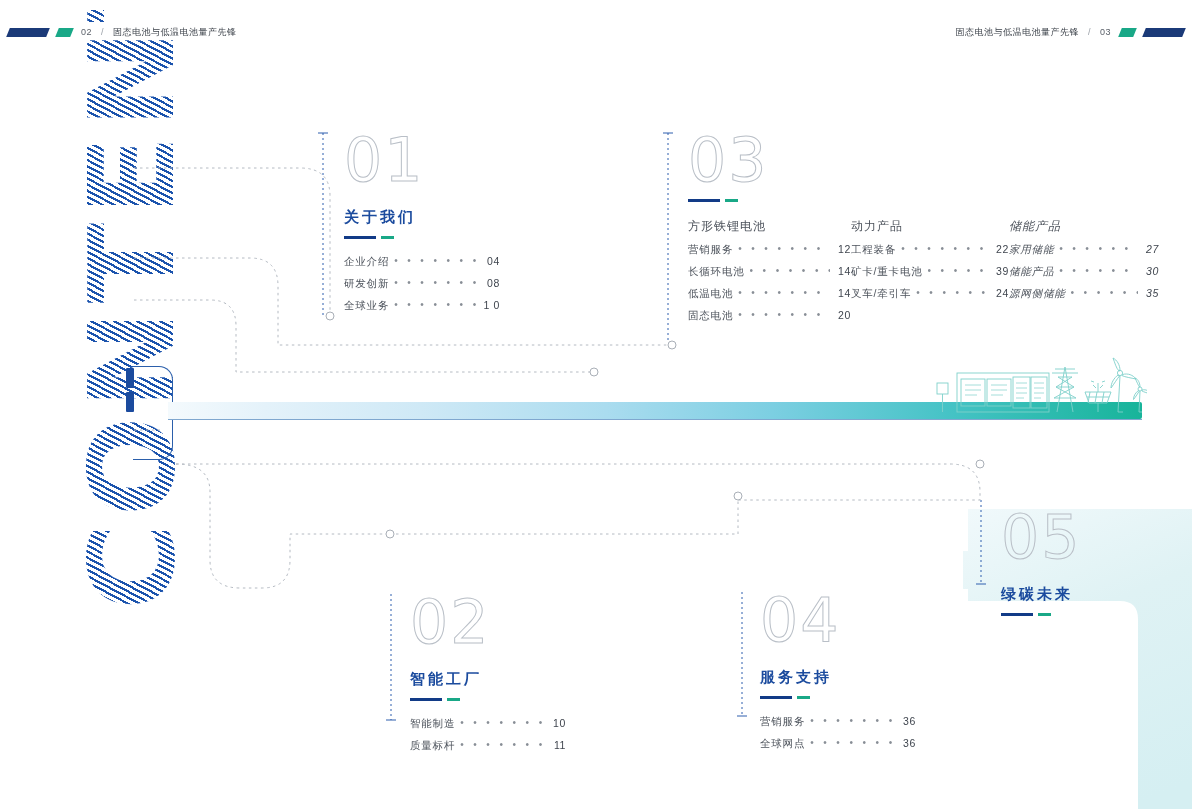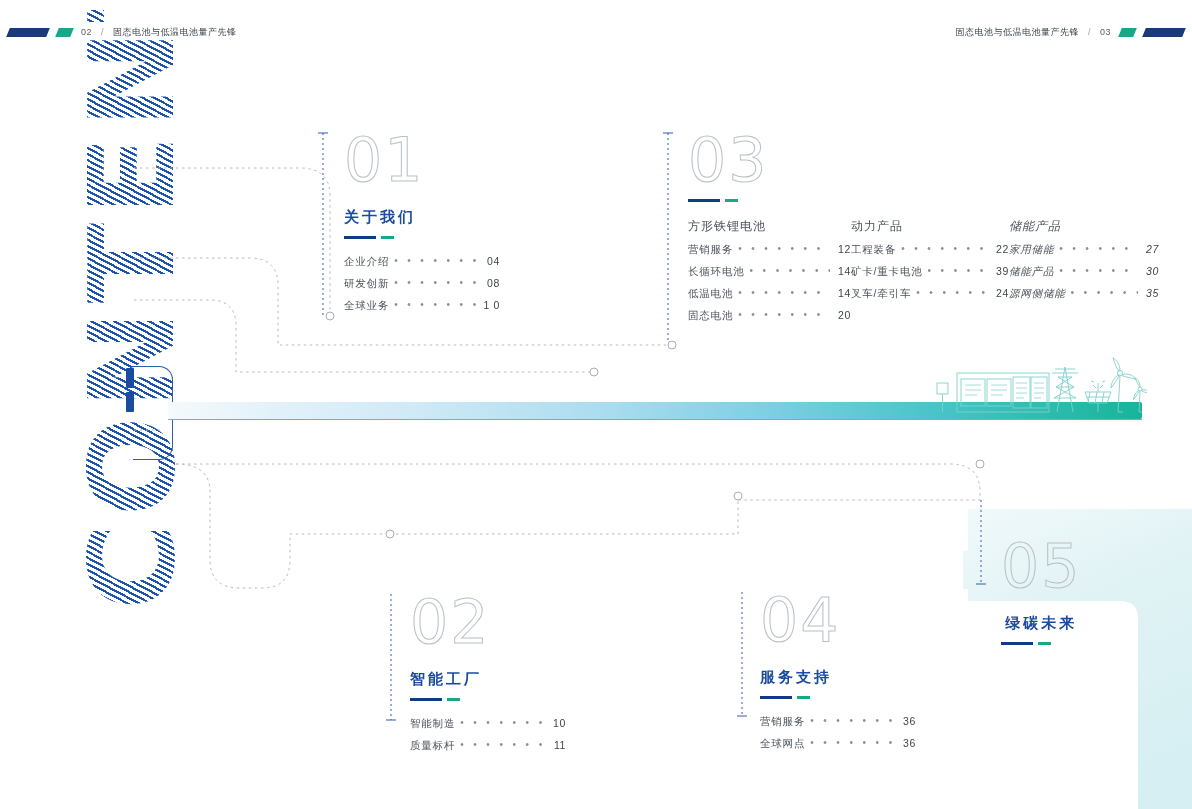--- a/index.html
+++ b/index.html
@@ -463,21 +463,21 @@
         </div>
         <div class="toc-row">
           <span class="lbl">全球网点</span>
           <span class="dots">• • • • • • • •</span>
           <span class="pg">36</span>
         </div>
       </div>
     </div>
   </div>
 
-  <div class="section" style="left:1001px; top:536px;text-align:center;">
+  <div class="section" style="left:1001px; top:507px;">
     <div class="sec-num">05</div>
     <div class="sec-title">绿碳未来</div>
     <div class="rule">
       <i class="r-navy"></i>
       <i class="r-teal"></i>
     </div>
   </div>
 
 </div>
 

